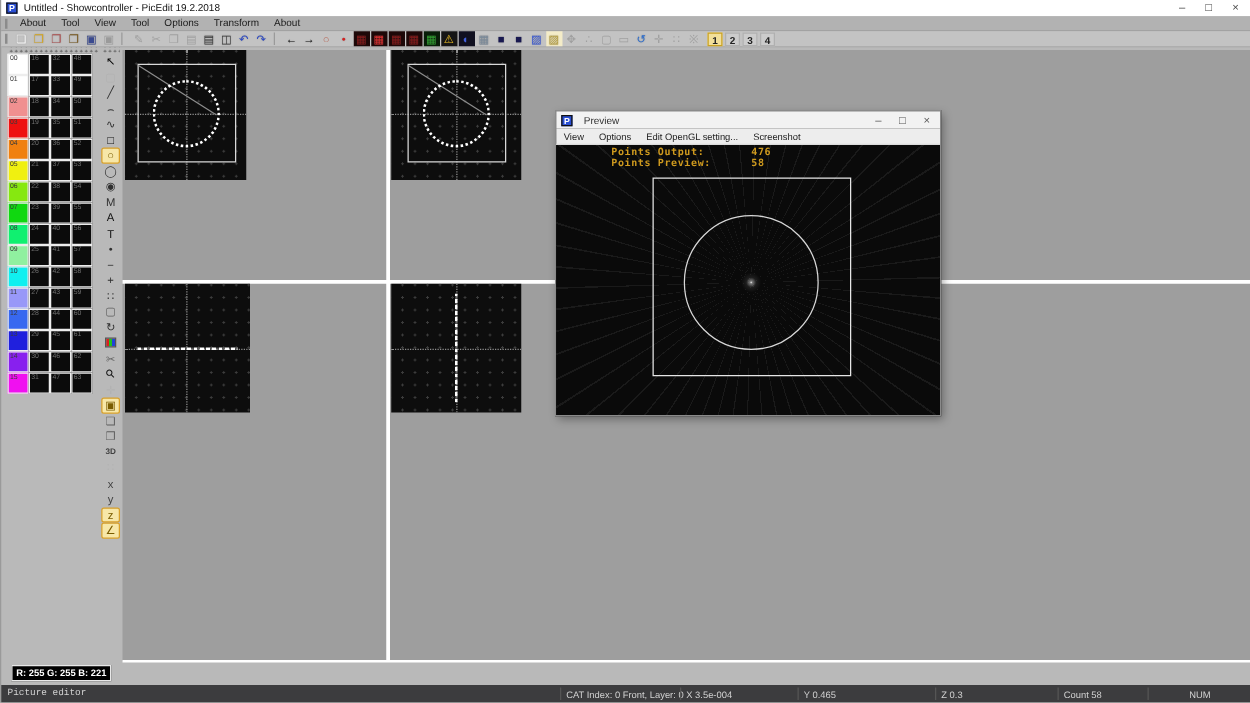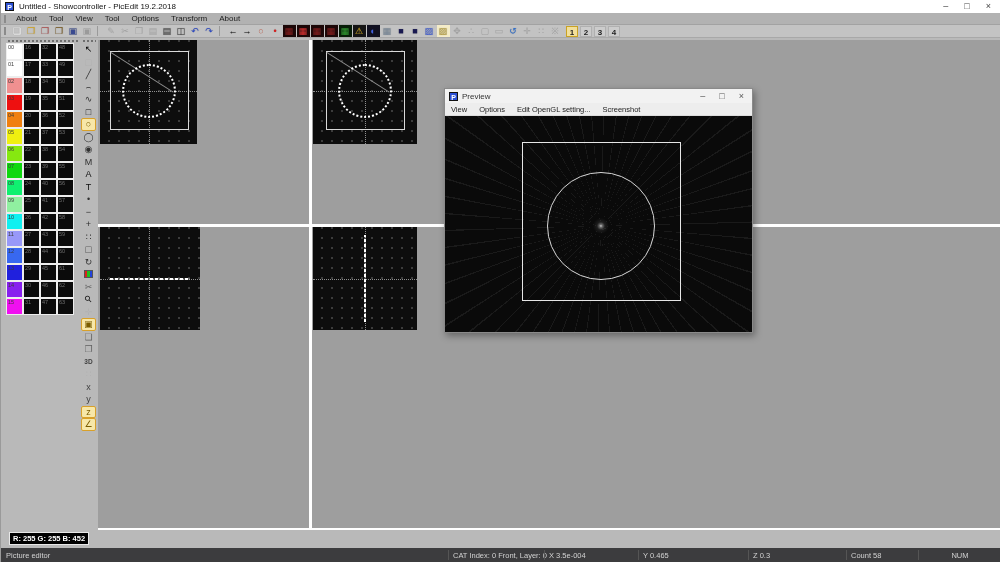--- a/index.html
+++ b/index.html
@@ -60,40 +60,40 @@
   .sel-square { position:absolute; left:10px; top:11px; width:79px; height:79px; border:1px solid #d9d9d9; }
   .dot-circle { position:absolute; left:22px; top:24px; width:54px; height:54px; border:2px dotted #ffffff; border-radius:50%; }
   .diag-line { position:absolute; left:11px; top:12px; width:74px; height:1px; background:#8d8d8d; transform:rotate(32.4deg); transform-origin:0 0; }
   .flat-h { position:absolute; left:10px; right:10px; top:51px; height:2px; background:repeating-linear-gradient(90deg,#ffffff 0 3px, rgba(255,255,255,.25) 3px 5px); }
   .flat-v { position:absolute; top:8px; bottom:8px; left:51px; width:2px; background:repeating-linear-gradient(0deg,#ffffff 0 3px, rgba(255,255,255,.25) 3px 5px); }
 
   
   .preview { position:absolute; left:443px; top:88px; width:309px; height:245px; border:1px solid #8a8a8a; box-shadow:2px 3px 7px rgba(0,0,0,.35); z-index:10; background:#000; }
   .pv-titlebar { height:14px; background:#f2f2f2; display:flex; align-items:center; }
   .pv-icon { width:9px; height:9px; margin-left:4px; background:#2a4fd4; color:#fff; font-size:7px; font-weight:bold; line-height:9px; text-align:center; border:1px solid #111; }
-  .pv-title { font-size:8px; color:#333; margin-left:4px; }
+  .pv-title { font-size:8px; color:#333; margin-left:9px; }
   .pv-controls { margin-left:auto; display:flex; gap:14px; margin-right:8px; }
   .pv-controls span { font-size:9px; color:#555; line-height:14px; }
   .pv-menubar { height:13px; background:#ededed; display:flex; align-items:center; border-bottom:1px solid #dcdcdc; }
   .pv-menu-item { font-size:7.5px; color:#222; padding:0 6px; line-height:13px; }
   .pv-content { position:relative; height:216px; background:
       radial-gradient(circle at 50.8% 50.9%, rgba(255,255,255,.95) 0, rgba(255,255,255,.45) 1px, rgba(255,255,255,.08) 4px, transparent 8px),
       repeating-conic-gradient(from 2deg at 50.8% 50.9%, #0a0a0a 0deg 5.7deg, #1a1a1a 5.7deg 6.2deg);
   }
   .pv-square { position:absolute; left:77px; top:26px; width:159px; height:159px; border:1px solid #e6e6e6; }
   .pv-circle { position:absolute; left:102px; top:56px; width:108px; height:108px; border:1px solid #d8d8d8; border-radius:50%; }
   .pv-points { position:absolute; left:44px; top:1px; font-family:"DejaVu Sans Mono", monospace; font-size:8px; font-weight:bold; color:#cf9a1e; letter-spacing:0.5px; }
   .pv-points .row { height:9px; white-space:pre; }
   .pv-points .lbl { display:inline-block; width:112px; }
 
   
   .rgb-box { position:absolute; left:8px; top:532px; height:13px; background:#000; border:1px solid #e8e8e8; color:#fff; font-size:7.5px; font-weight:bold; line-height:11px; padding:0 3px; }
   .statusbar { position:absolute; left:0; top:548px; width:1000px; height:14px; background:#3c3c3e; color:#d2d2d2; font-size:7.5px; }
   .statusbar span { position:absolute; top:3px; line-height:9px; white-space:nowrap; }
-  .sb-mode { left:5px; }
+  .sb-mode { left:5px;font-family:Liberation Mono, monospace; }
   .sb-cat { left:452px; }
   .sb-x { left:548px; }
   .sb-y { left:642px; }
   .sb-z { left:752px; }
   .sb-count { left:850px;text-align:right; }
   .sb-num { left:920px; width:78px; text-align:center; }
   .sb-sep { position:absolute; top:2px; width:1px; height:10px; background:#555; }
 </style>
 </head>
 <body>
@@ -586,26 +586,30 @@
         <span>×</span>
       </div>
     </div>
     <div class="pv-menubar" id="pvMenu">
         <span class="pv-menu-item">View</span>
         <span class="pv-menu-item">Options</span>
         <span class="pv-menu-item">Edit OpenGL setting...</span>
         <span class="pv-menu-item">Screenshot</span>
       </div>
     <div class="pv-content">
+      <div class="pv-points">
+        <div class="row"><span class="lbl">Points Output:</span><span>476</span></div>
+        <div class="row"><span class="lbl">Points Preview:</span><span>58</span></div>
+      </div>
       <div class="pv-square"></div>
       <div class="pv-circle"></div>
     </div>
   </div>
 
-  <div class="rgb-box">R: 255 G: 255 B: 452</div>
+  <div class="rgb-box">R: 255 G: 255 B: 221</div>
 
   <div class="statusbar">
     <span class="sb-mode">Picture editor</span>
     <div class="sb-sep" style="left:447px;"></div>
     <span class="sb-cat">CAT Index: 0 Front, Layer: 0</span>
     <div class="sb-sep" style="left:543px;"></div>
     <span class="sb-x">X 3.5e-004</span>
     <div class="sb-sep" style="left:637px;"></div>
     <span class="sb-y">Y 0.465</span>
     <div class="sb-sep" style="left:747px;"></div>

